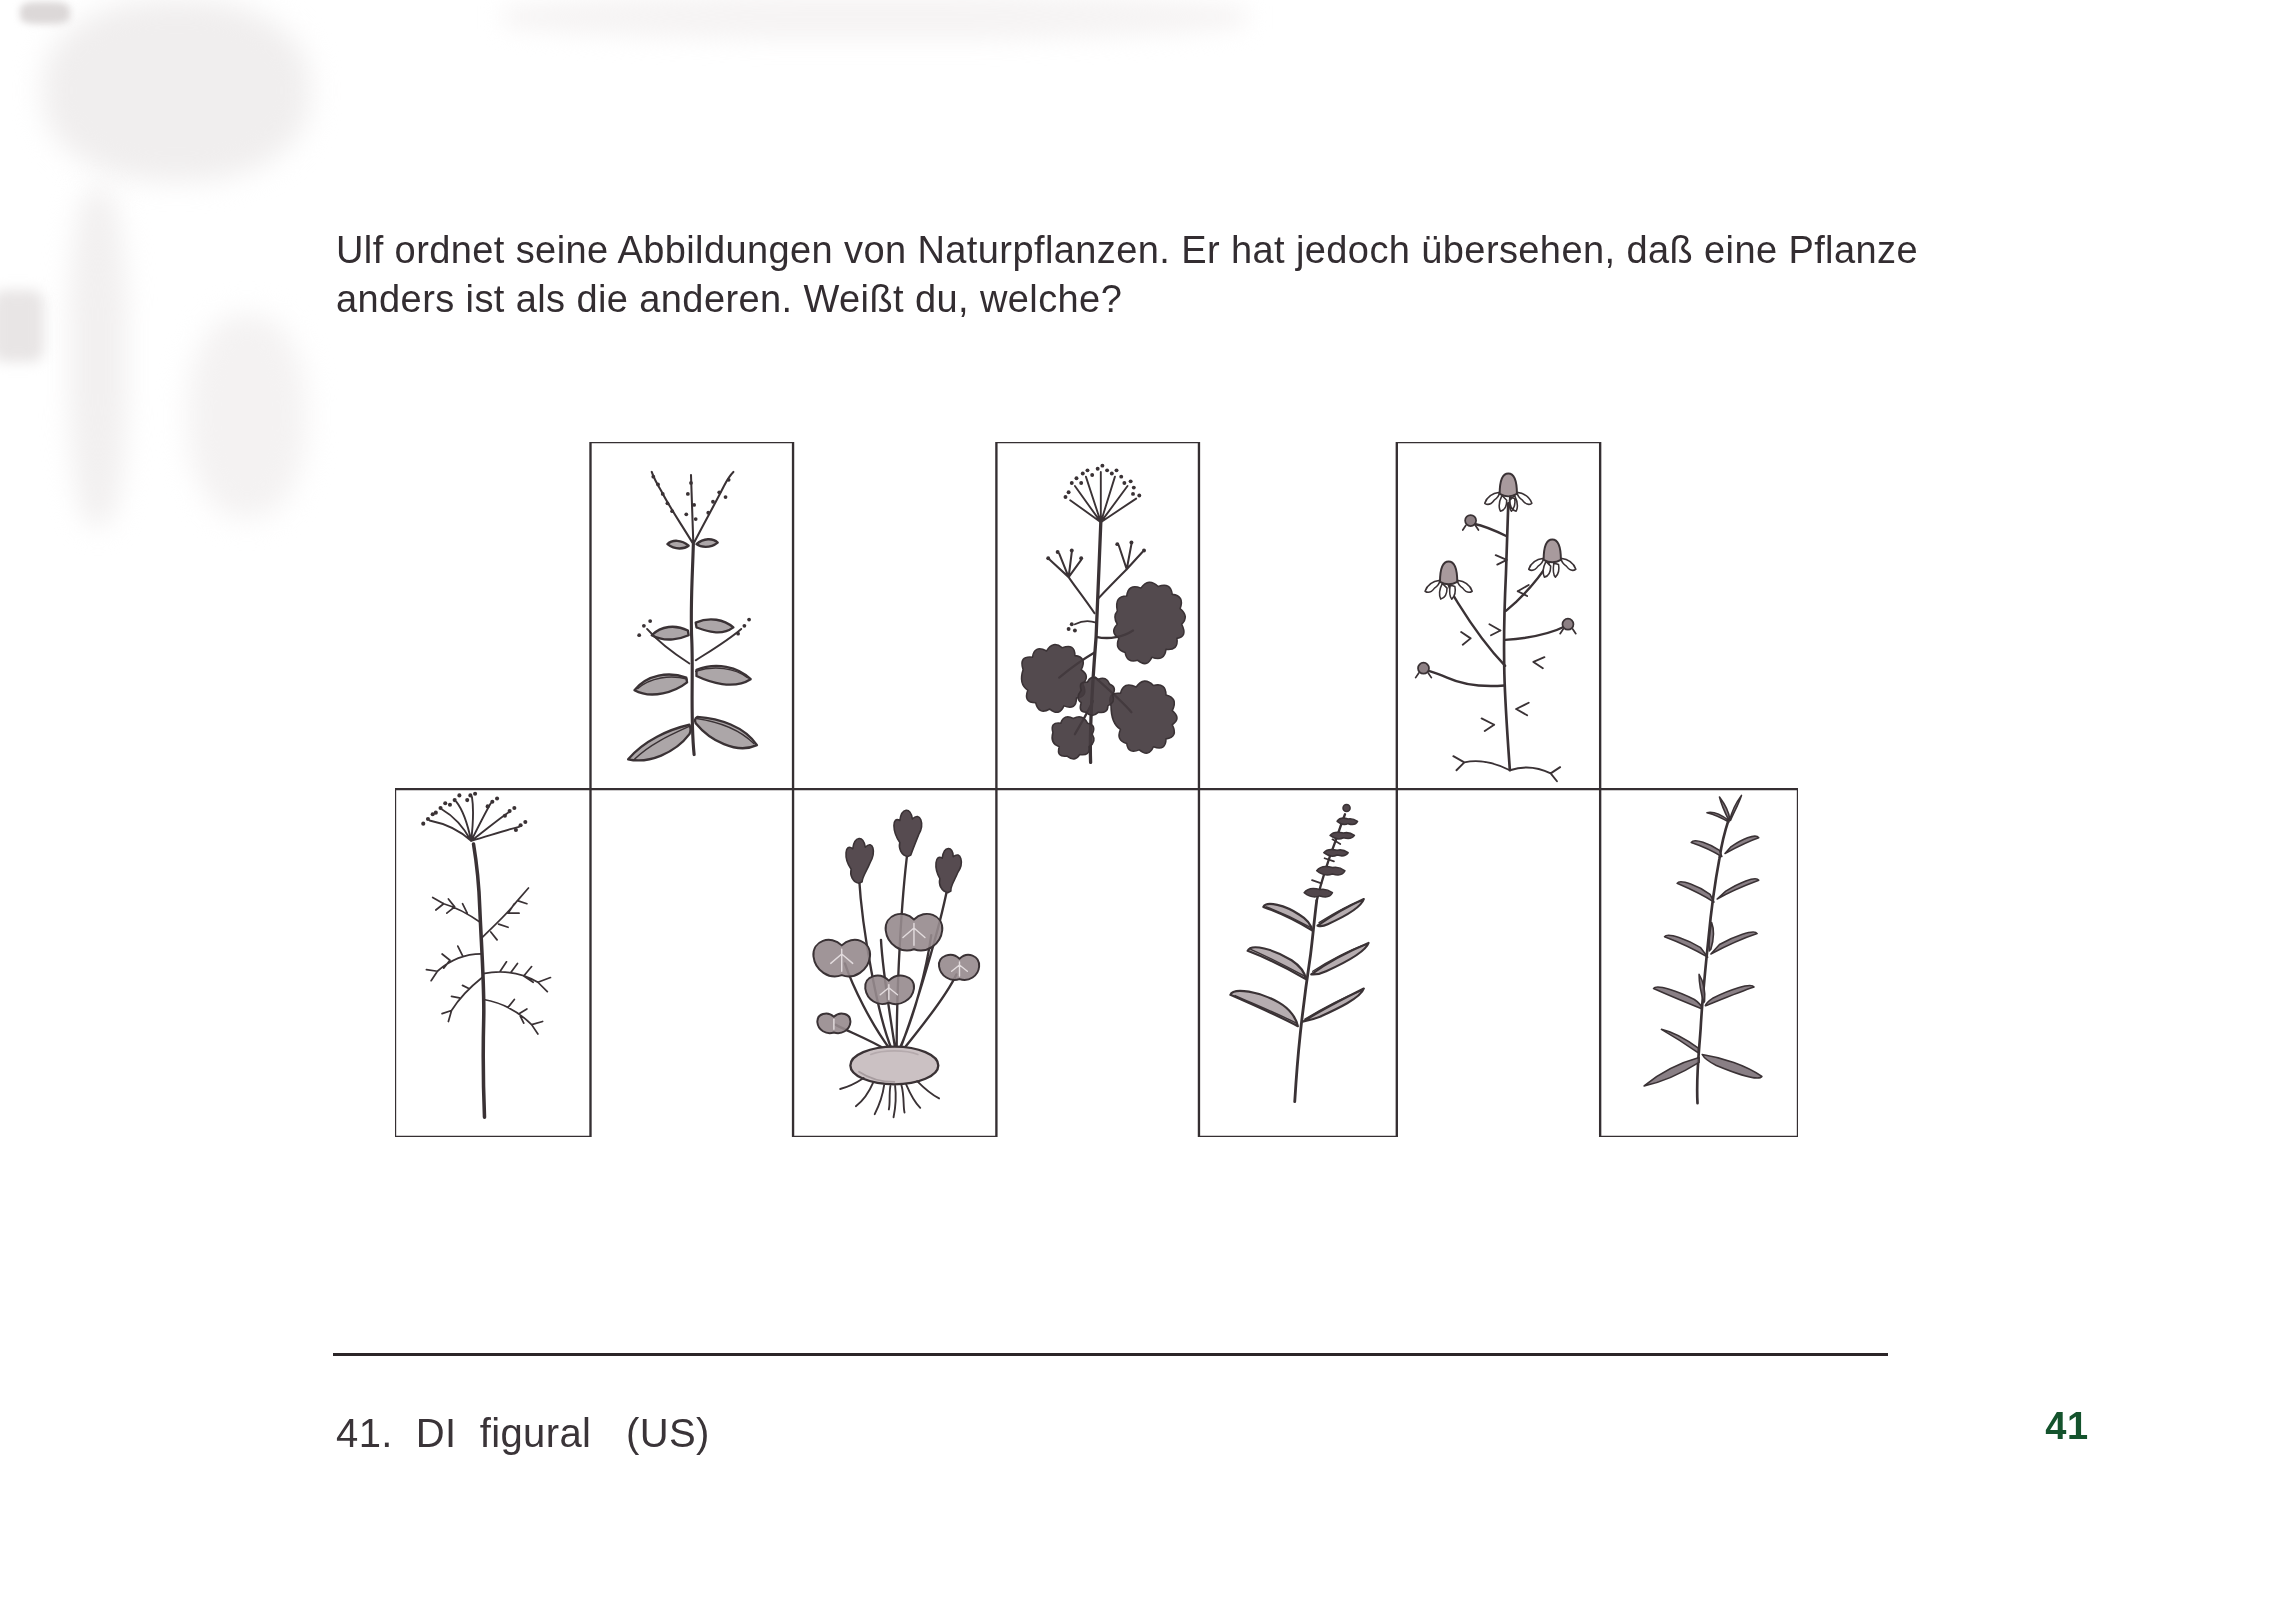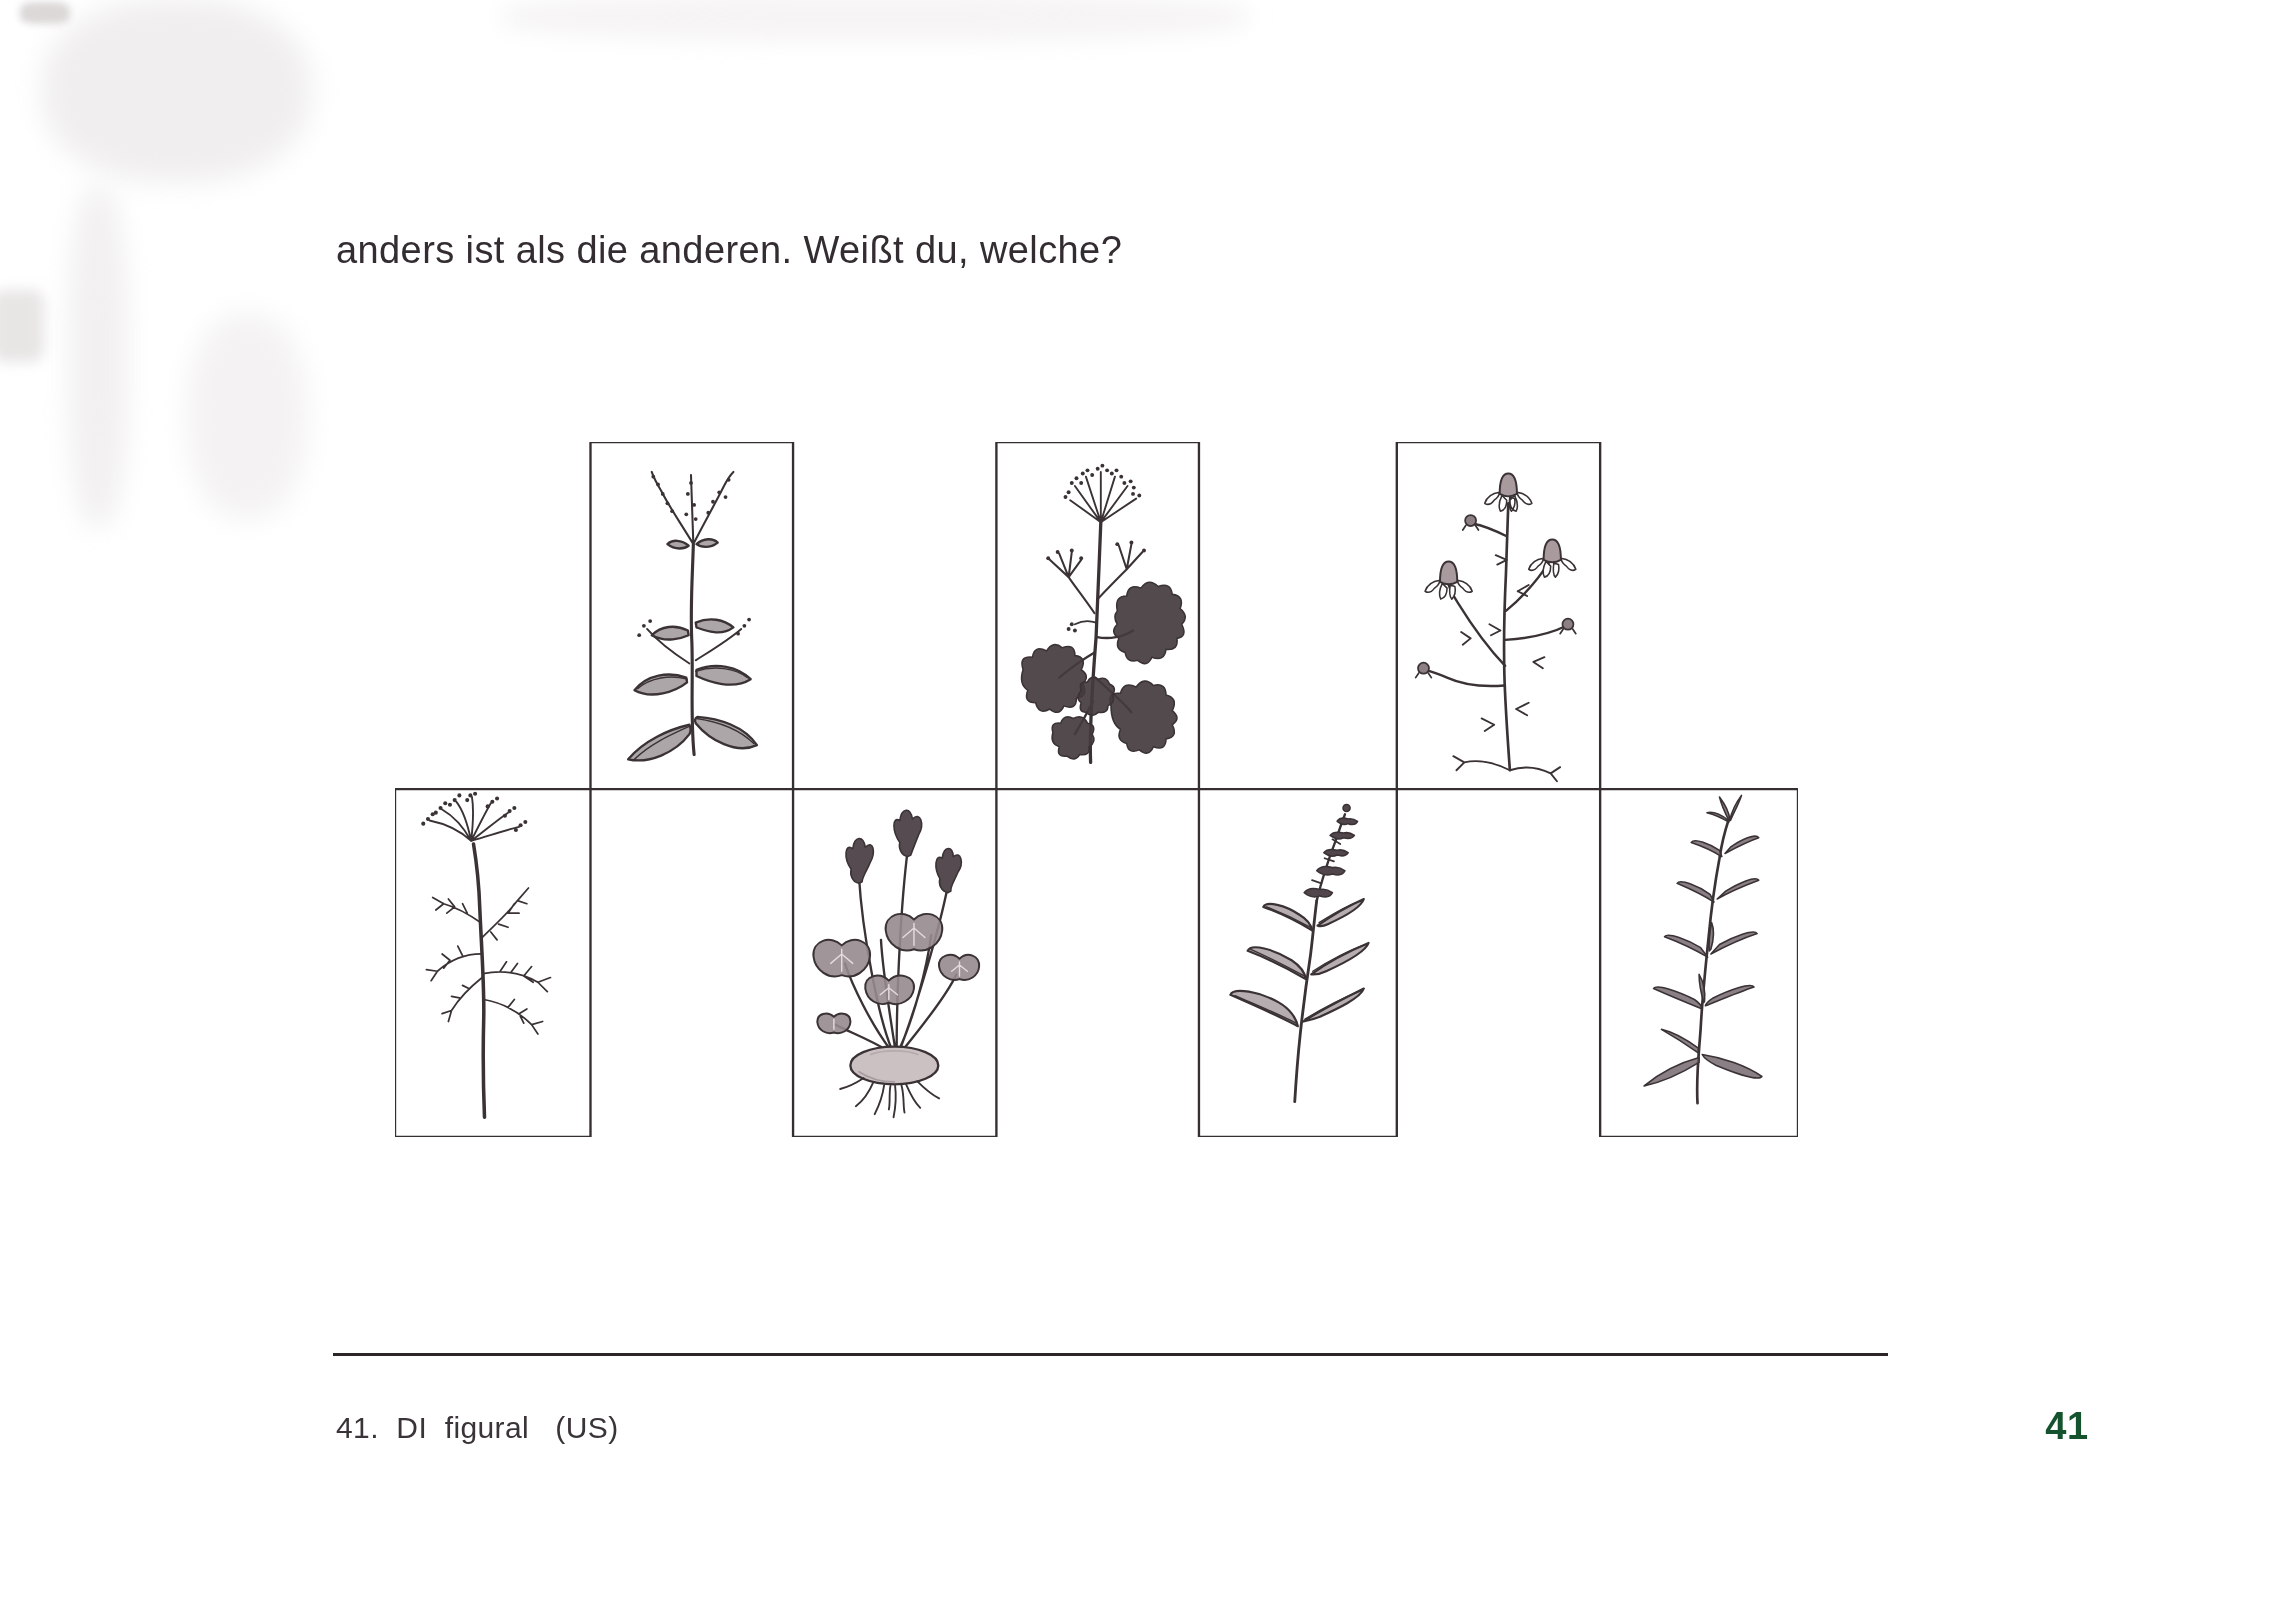--- a/index.html
+++ b/index.html
@@ -30,21 +30,21 @@
   .figure-grid{position:absolute;left:395px;top:442px;width:1403px;height:695px;}
   .figure-grid svg{display:block;width:1403px;height:695px;}
   svg *{stroke-linecap:round;stroke-linejoin:round;}
 
   .footer-rule{
     position:absolute;left:333px;top:1353px;width:1555px;height:3.1px;
     background:#2b2528;
   }
   .footer-left{
     position:absolute;left:336px;top:1411px;
-    font-size:30px;color:#3a3438;white-space:pre;letter-spacing:0.4px;
+    font-size:40px;color:#3a3438;white-space:pre;letter-spacing:0.4px;
   }
   .footer-copyright{
     position:absolute;left:1299px;top:1386px;width:589px;text-align:right;
     font-size:27.5px;color:#3a3438;letter-spacing:0.2px;white-space:nowrap;
   }
   .page-number{
     position:absolute;left:2007px;top:1405px;width:82px;text-align:right;
     font-size:38px;font-weight:bold;color:#14532d;letter-spacing:0.8px;
   }
 </style>
@@ -54,20 +54,21 @@
 <div class="page">
 
   <div class="artifact a1"></div>
   <div class="artifact a5"></div>
   <div class="artifact a2"></div>
   <div class="artifact a6"></div>
   <div class="artifact a3"></div>
   <div class="artifact a4"></div>
 
   <div class="question">
+    <div class="line">Ulf ordnet seine Abbildungen von Naturpflanzen. Er hat jedoch übersehen, daß eine Pflanze</div>
     <div class="line">anders ist als die anderen. Weißt du, welche?</div>
   </div>
 
   <div class="figure-grid">
     <svg viewBox="0 0 1787 885">
 
       <g stroke="#352f32" stroke-width="3" fill="none">
         <path d="M249,442 L249,0 L507,0 L507,442"></path>
         <path d="M766,442 L766,0 L1024,0 L1024,442"></path>
         <path d="M1276,442 L1276,0 L1535,0 L1535,442"></path>

